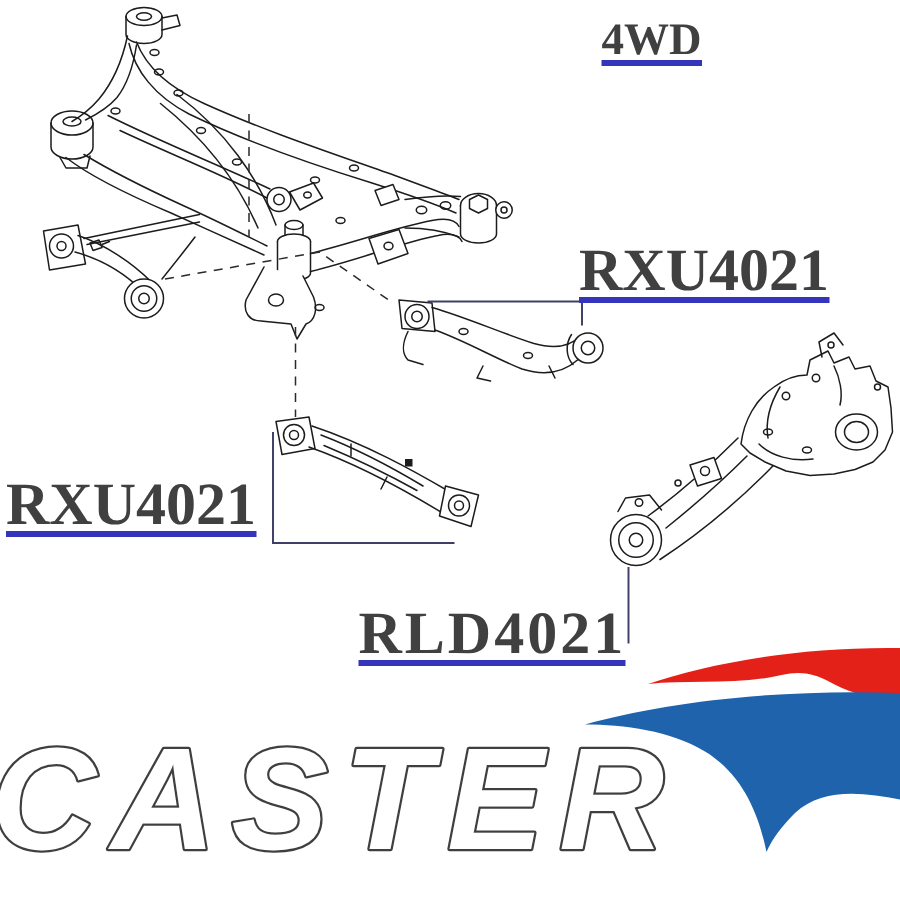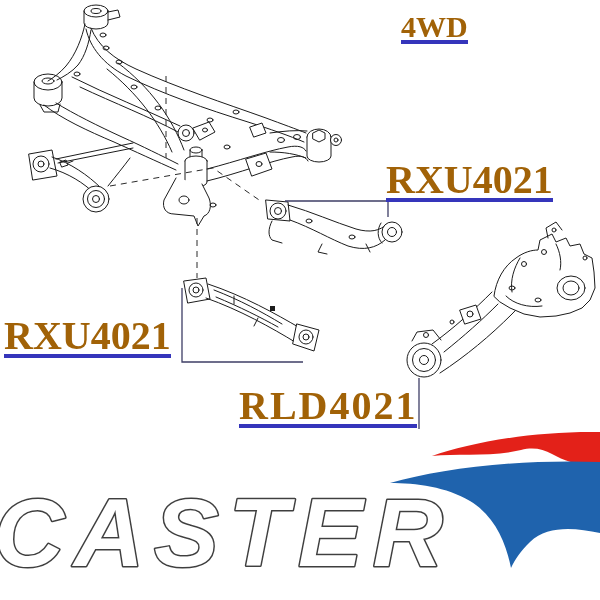--- a/index.html
+++ b/index.html
@@ -1,25 +1,25 @@
 <!DOCTYPE html>
 <html><head>
 <meta charset="utf-8">
 <style>
   html,body{margin:0;padding:0;background:#fff;}
   #stage{position:relative;width:600px;height:600px;background:#fff;overflow:hidden;
          font-family:"Liberation Sans",sans-serif;}
   #artwork{position:absolute;left:0;top:0;}
   .part-label{position:absolute;font-family:"Liberation Serif","DejaVu Serif",serif;
-              font-weight:700;font-size:40px;line-height:36px;color:#a16207;
+              font-weight:700;font-size:40px;line-height:36px;color:#404040;
               border-bottom:4px solid #3535bb;white-space:nowrap;}
   #label-4wd{left:401px;top:14px;font-size:30px;line-height:26px;}
   #label-rxu-upper{left:386px;top:162px;}
   #label-rxu-lower{left:4px;top:318px;}
-  #label-rld{left:239px;top:388px;letter-spacing:2px;}
+  #label-rld{left:239px;top:404px;letter-spacing:2px;}
 </style>
 </head>
 <body>
 
 <div id="stage">
 
   <svg id="artwork" width="600" height="600" viewBox="0 0 600 600">
 
     <g stroke="#1c1c1c" stroke-width="1" fill="none" stroke-linecap="round" stroke-linejoin="round">
 

